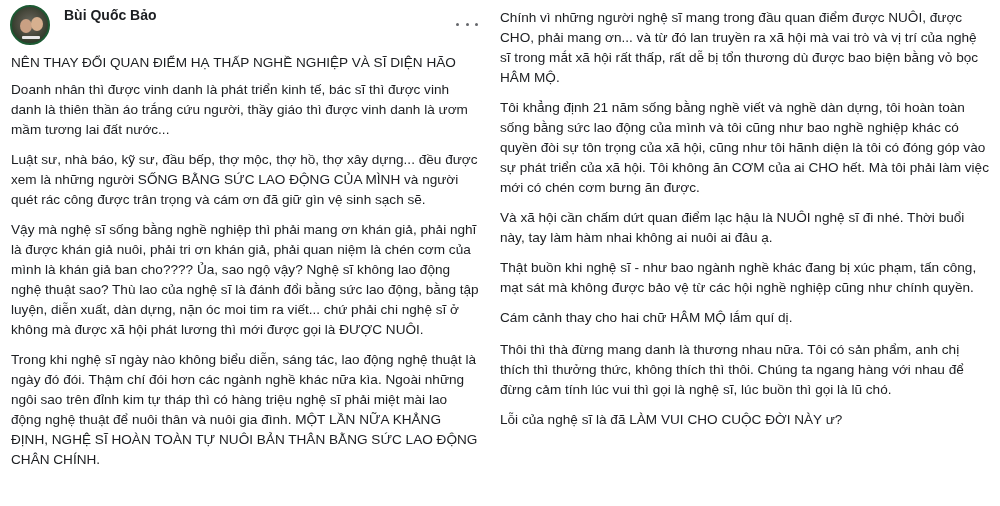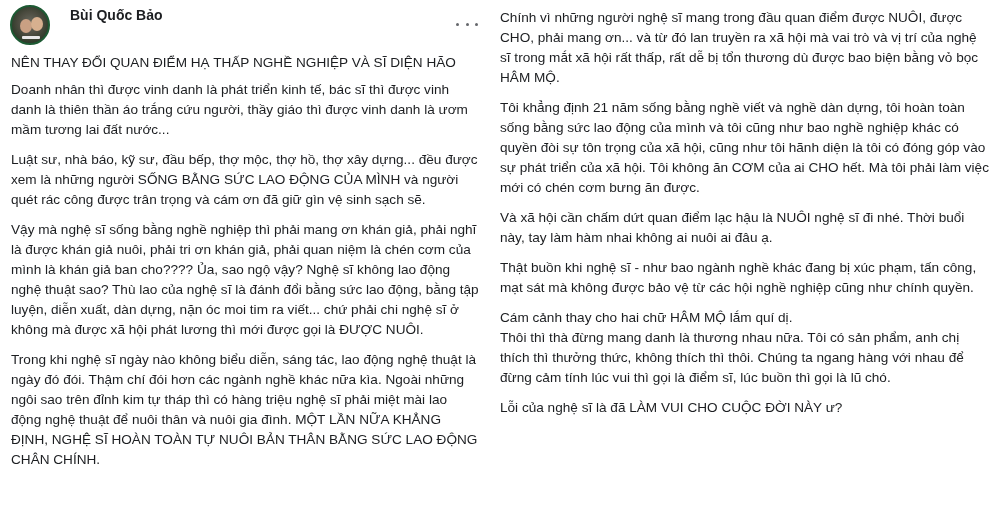--- a/index.html
+++ b/index.html
@@ -15,21 +15,21 @@
   .panel-right { left: 490px; width: 510px; }
   .header { position: absolute; left: 10px; top: 5px; display: flex; align-items: flex-start; }
   .avatar {
     width: 40px; height: 40px; border-radius: 50%;
     background: radial-gradient(circle at 50% 45%, #6a6a60 0%, #4a4a3e 45%, #2c3a28 75%, #1f4a2b 100%);
     border: 2px solid #1d5a33; box-sizing: border-box; position: relative; overflow: hidden;
   }
   .avatar .face1 { position: absolute; left: 8px; top: 12px; width: 12px; height: 14px; border-radius: 50%; background: #c9a083; }
   .avatar .face2 { position: absolute; left: 19px; top: 10px; width: 12px; height: 14px; border-radius: 50%; background: #d7b08f; }
   .avatar .caption { position: absolute; left: 10px; bottom: 4px; width: 18px; height: 3px; background: #e8e8e8; border-radius: 1px; }
-  .author-name { margin-left: 20px; margin-top: 2px; font-size: 14px; font-weight: 600; color: #1c1e21; }
+  .author-name { margin-left: 14px; margin-top: 2px; font-size: 14px; font-weight: 600; color: #1c1e21; }
   .more-button {
     position: absolute; left: 456px; top: 18px; width: 22px; height: 12px;
     display: flex; align-items: center; justify-content: space-between; cursor: pointer;
   }
   .more-button span { width: 3px; height: 3px; border-radius: 50%; background: #65676b; }
   .content { position: absolute; font-size: 13.6px; line-height: 20px; color: #1c1e21; }
   .panel-left .content { left: 11px; top: 53px; width: 470px; }
   .panel-right .content { left: 10px; top: 8px; width: 490px; }
   .content p { margin: 0 0 10px 0; }
   .title { margin-bottom: 7px !important; }
@@ -59,17 +59,17 @@
     <p>Trong khi nghệ sĩ ngày nào không biểu diễn, sáng tác, lao động nghệ thuật là ngày đó đói. Thậm chí đói hơn các ngành nghề khác nữa kìa. Ngoài những ngôi sao trên đỉnh kim tự tháp thì có hàng triệu nghệ sĩ phải miệt mài lao động nghệ thuật để nuôi thân và nuôi gia đình. MỘT LẦN NỮA KHẲNG ĐỊNH, NGHỆ SĨ HOÀN TOÀN TỰ NUÔI BẢN THÂN BẰNG SỨC LAO ĐỘNG CHÂN CHÍNH.</p>
   </div>
 </div>
 
 <div class="panel panel-right">
   <div class="content">
     <p>Chính vì những người nghệ sĩ mang trong đầu quan điểm được NUÔI, được CHO, phải mang ơn... và từ đó lan truyền ra xã hội mà vai trò và vị trí của nghệ sĩ trong mắt xã hội rất thấp, rất dễ bị tổn thương dù được bao biện bằng vỏ bọc HÂM MỘ.</p>
     <p>Tôi khẳng định 21 năm sống bằng nghề viết và nghề dàn dựng,  tôi hoàn toàn sống bằng sức lao động của mình và tôi cũng như bao nghề nghiệp khác có quyền đòi sự tôn trọng của xã hội, cũng như tôi hãnh diện là tôi có đóng góp vào sự phát triển của xã hội. Tôi không ăn CƠM của ai CHO hết. Mà tôi phải làm việc mới có chén cơm bưng ăn được.</p>
     <p>Và xã hội cần chấm dứt quan điểm lạc hậu là NUÔI nghệ sĩ đi nhé. Thời buổi này, tay làm hàm nhai không ai nuôi ai đâu ạ.</p>
     <p>Thật buồn khi nghệ sĩ - như bao ngành nghề khác đang bị xúc phạm, tấn công, mạt sát mà không được bảo vệ từ các hội nghề nghiệp cũng như chính quyền.</p>
-    <p style="margin-bottom:0">Cám cảnh thay cho hai chữ HÂM MỘ lắm quí dị.</p>
-    <p>Thôi thì thà đừng mang danh là thương nhau nữa. Tôi có sản phẩm, anh chị thích thì thưởng thức, không thích thì thôi. Chúng ta ngang hàng với nhau để đừng cảm tính lúc vui thì gọi là điểm sĩ, lúc buồn thì gọi là lũ chó.</p>
+    <p style="margin-bottom:12px">Cám cảnh thay cho hai chữ HÂM MỘ lắm quí dị.</p>
+    <p>Thôi thì thà đừng mang danh là thương nhau nữa. Tôi có sản phẩm, anh chị thích thì thưởng thức, không thích thì thôi. Chúng ta ngang hàng với nhau để đừng cảm tính lúc vui thì gọi là nghệ sĩ, lúc buồn thì gọi là lũ chó.</p>
     <p>Lỗi của nghệ sĩ là đã LÀM VUI CHO CUỘC ĐỜI NÀY ư?</p>
   </div>
 </div>
 
 </body></html>

